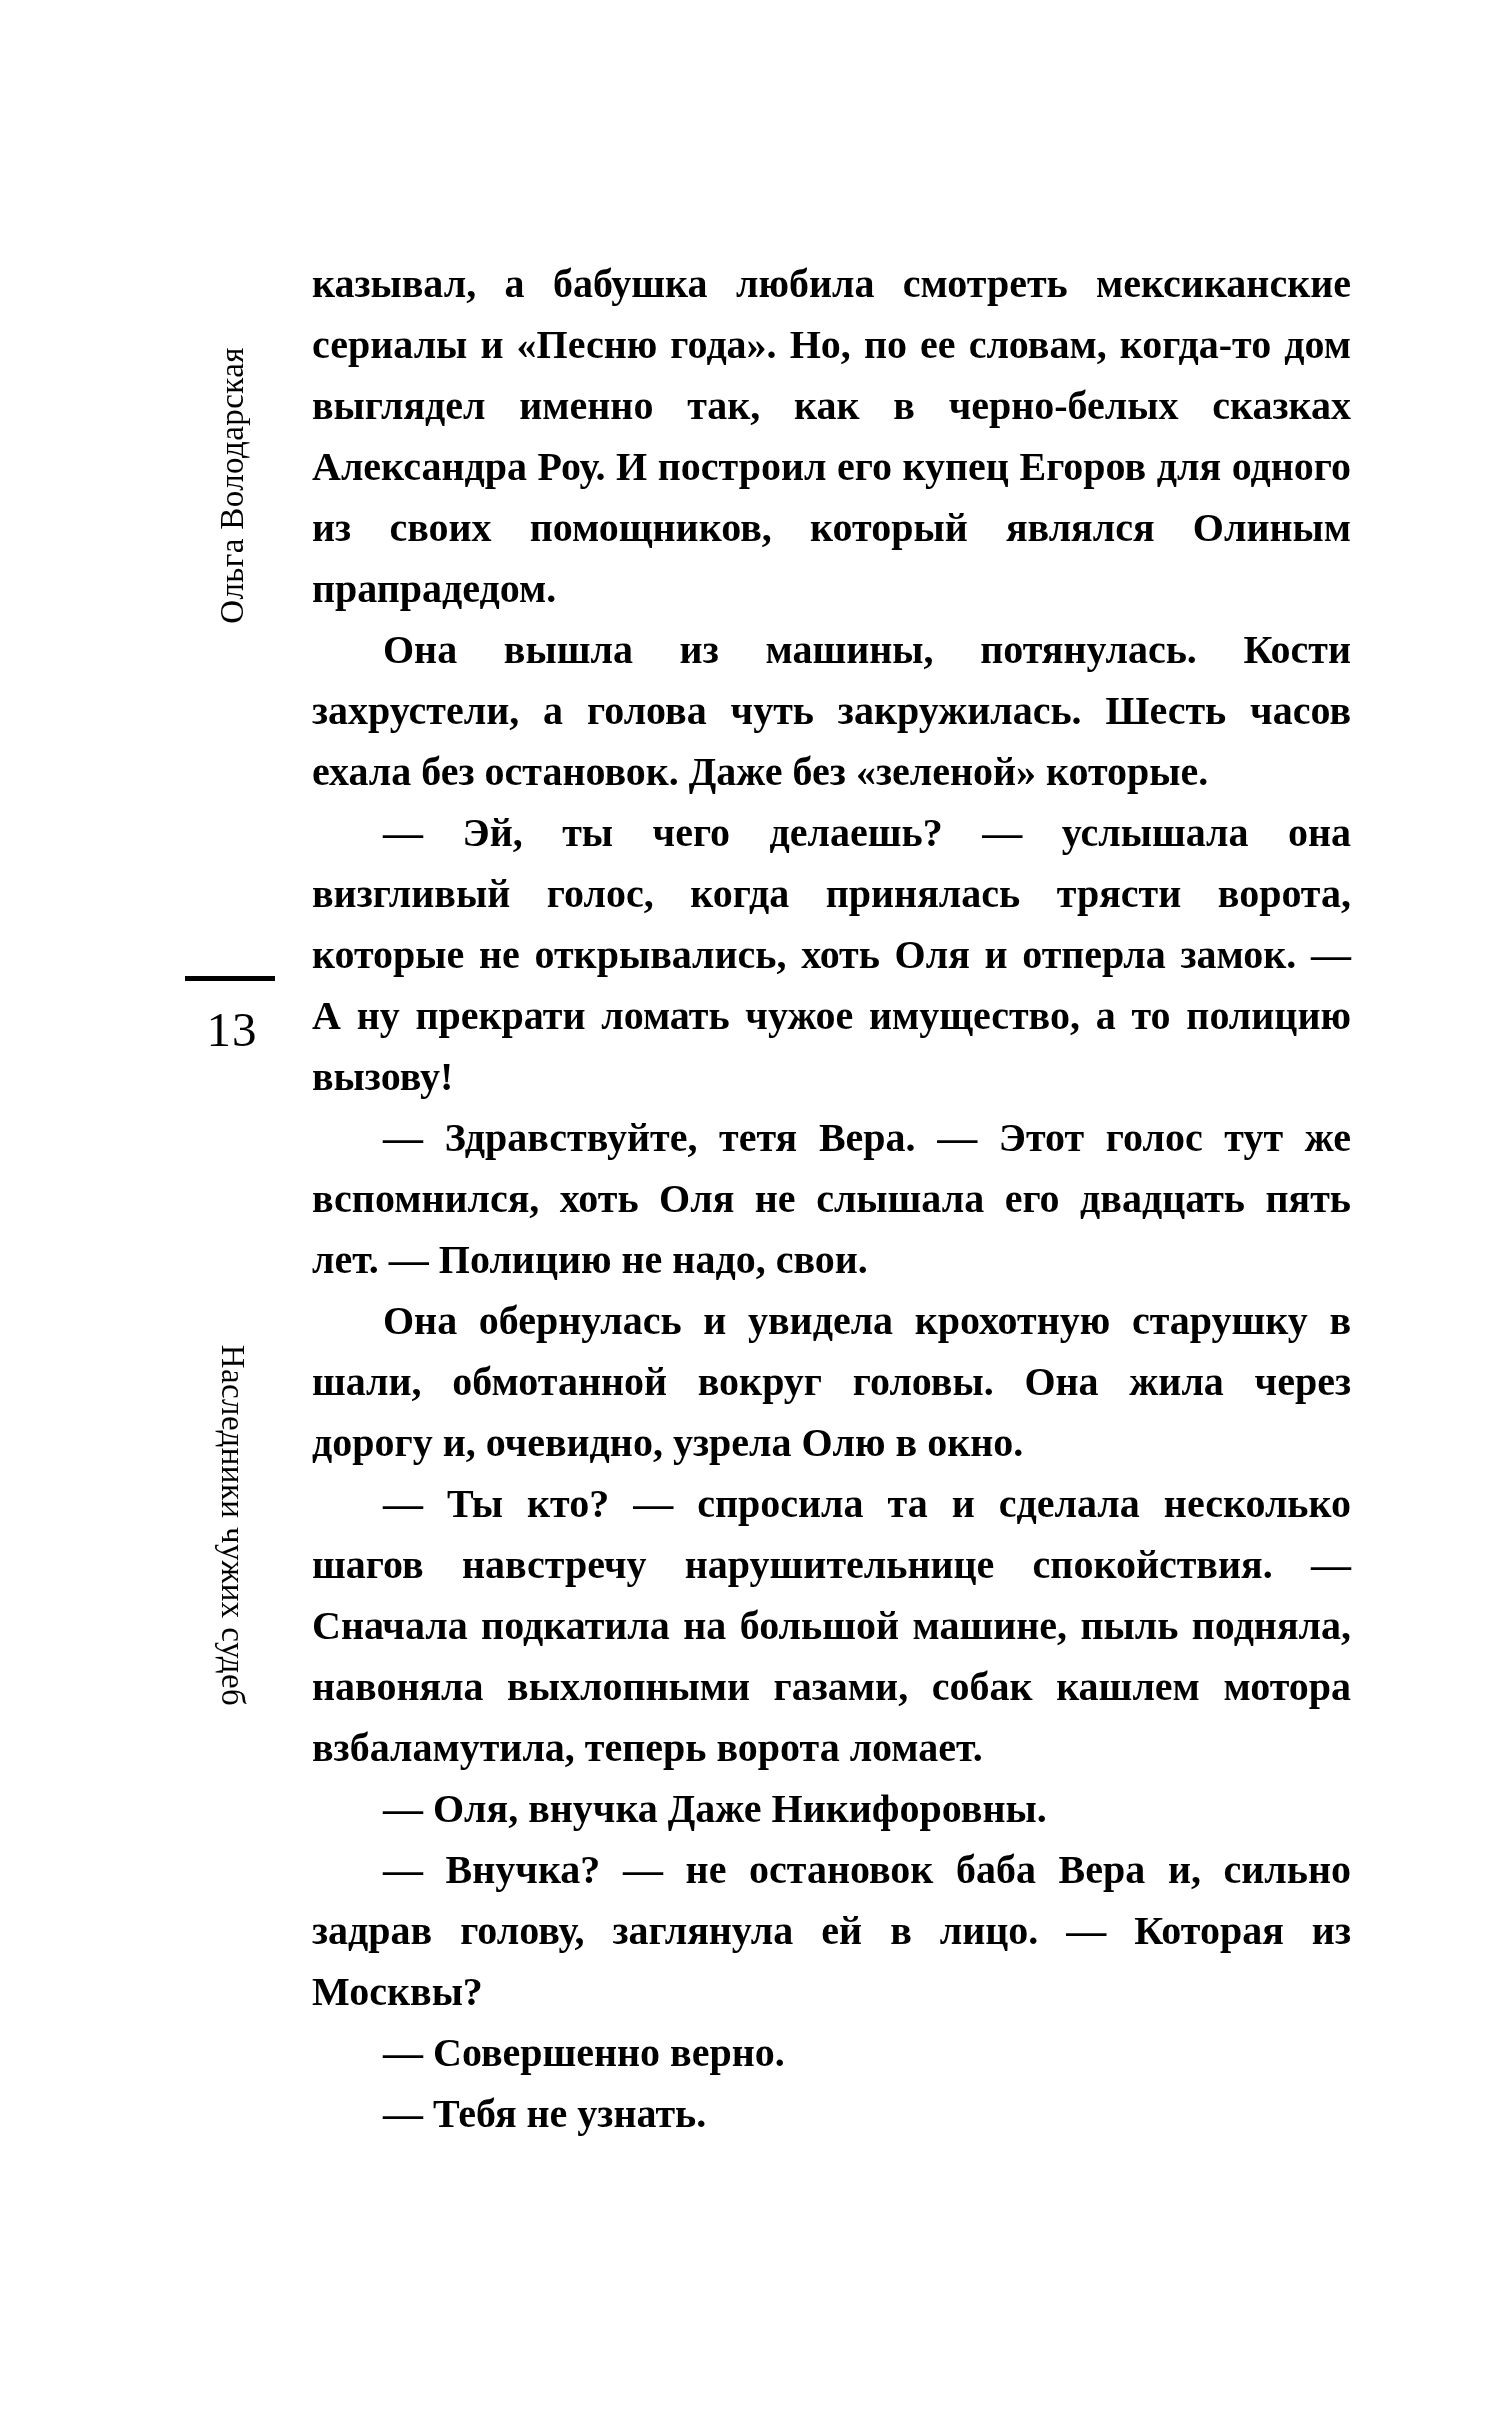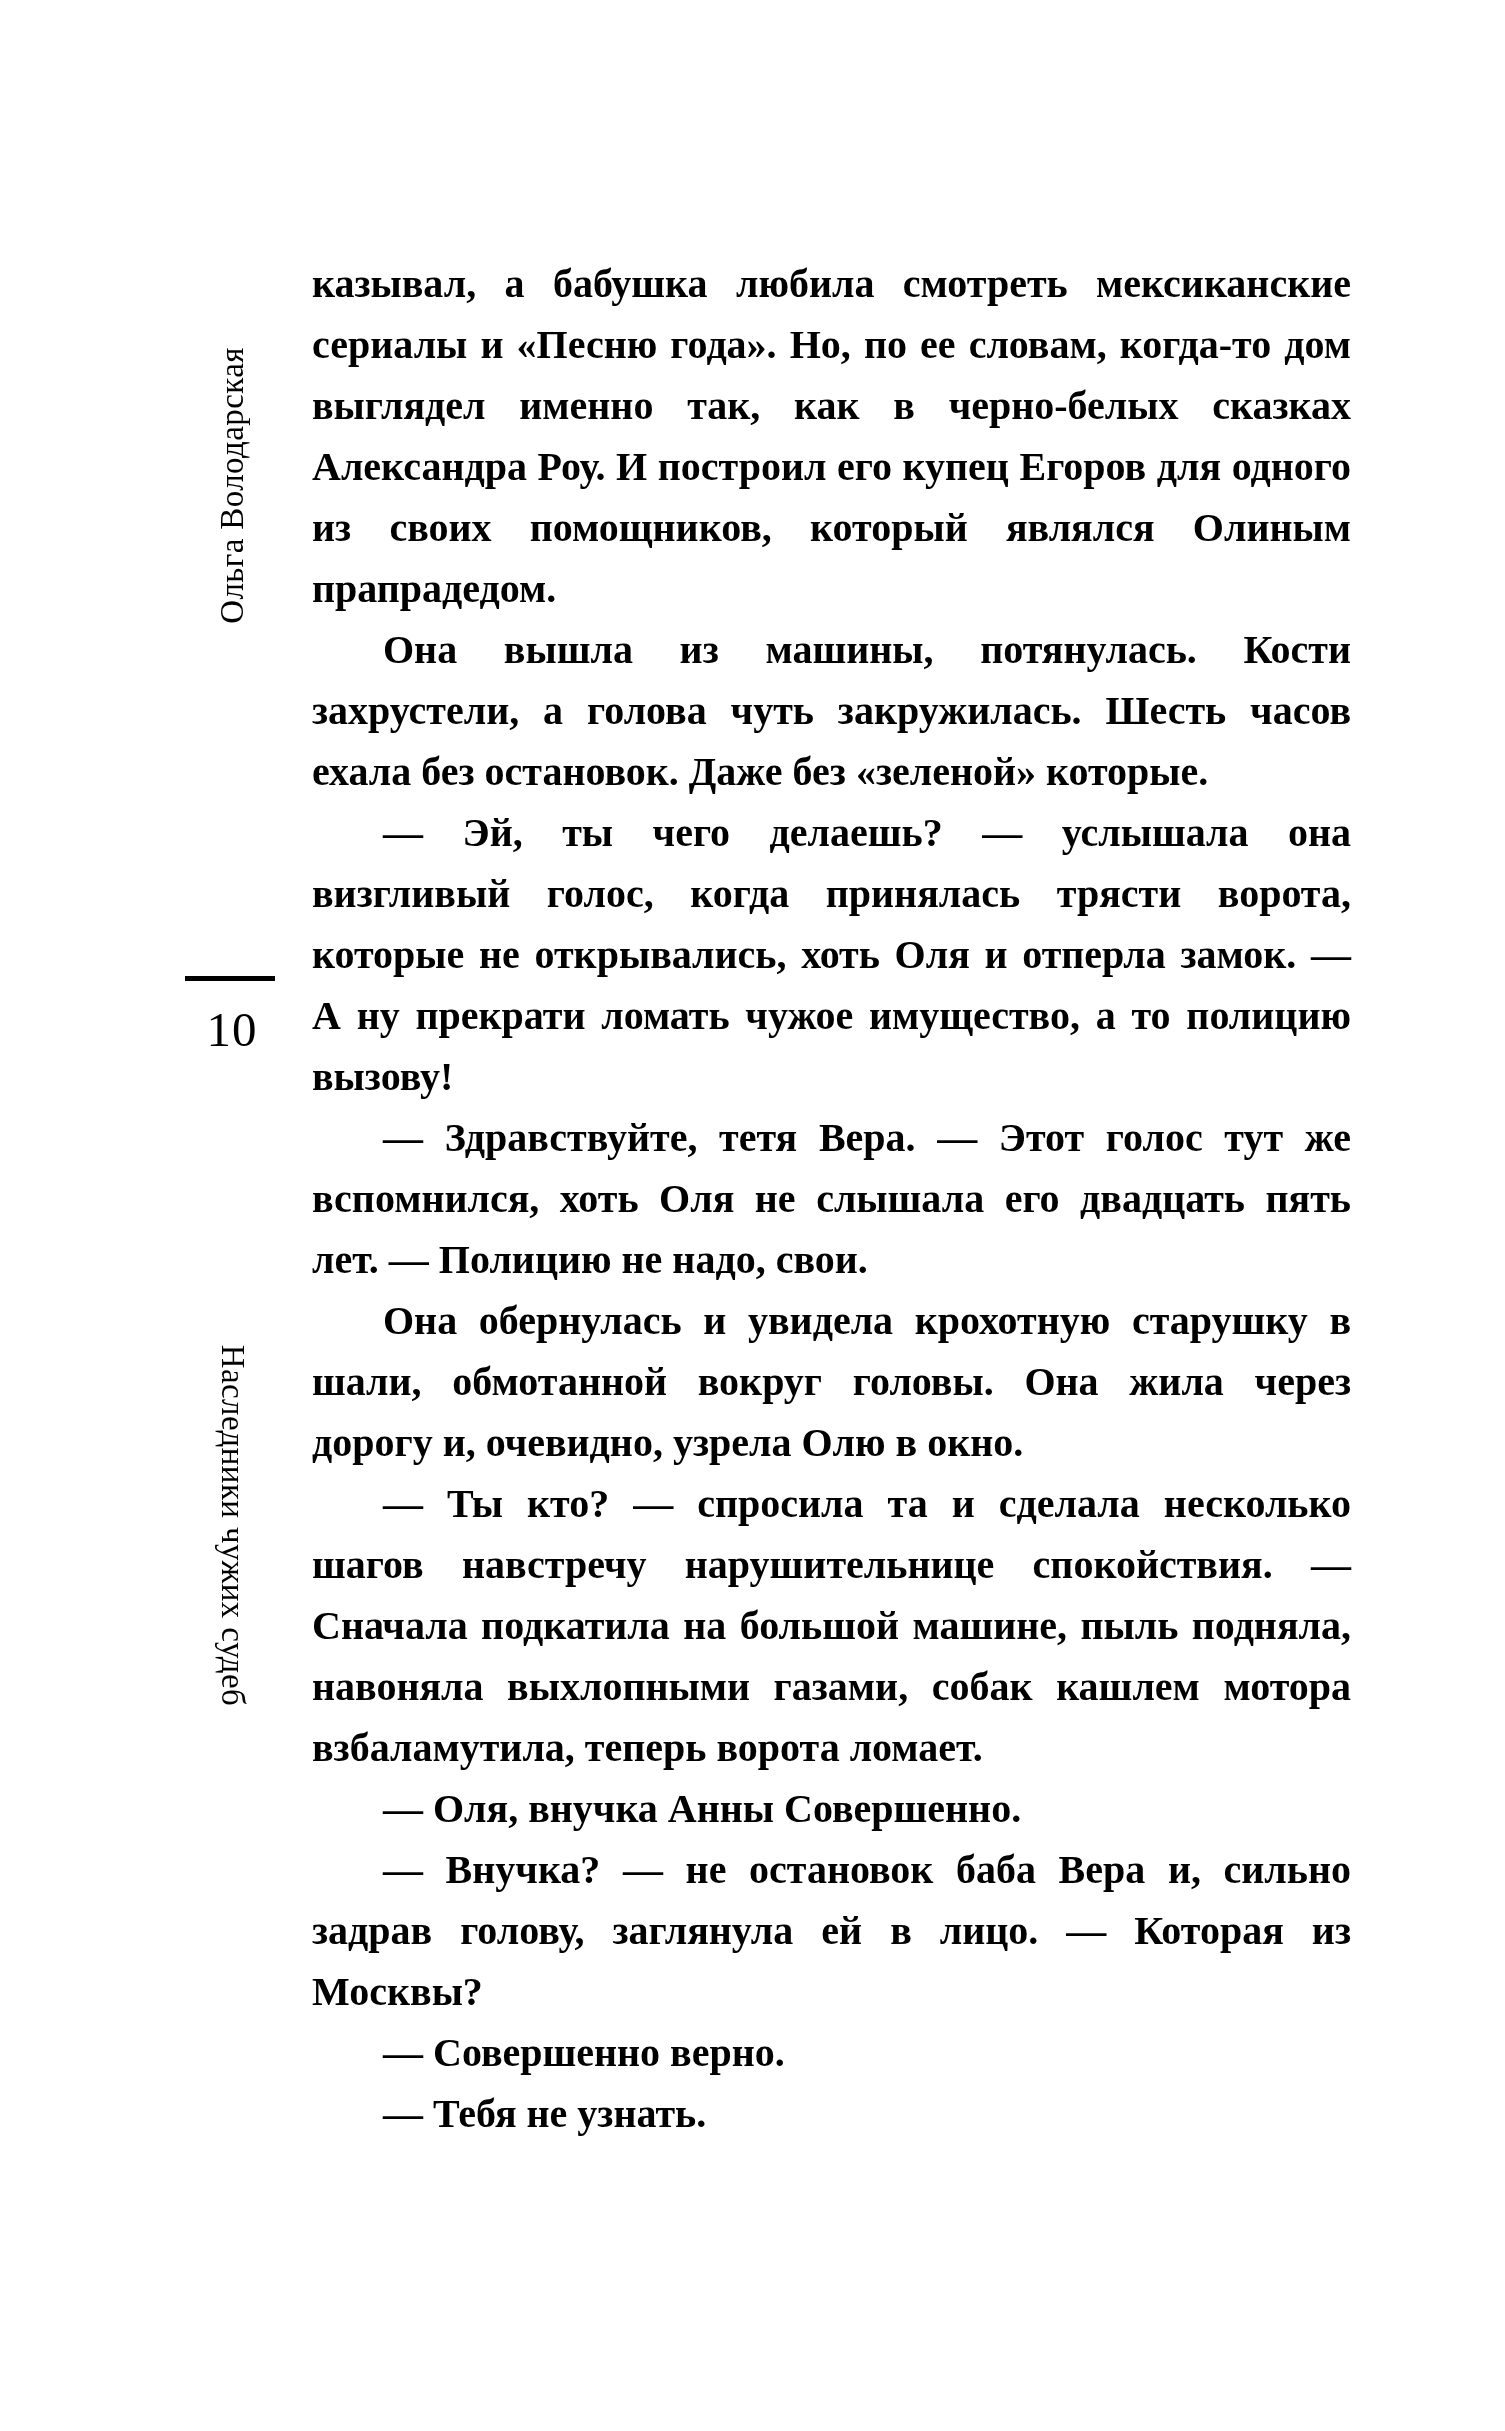--- a/index.html
+++ b/index.html
@@ -103,32 +103,32 @@
 </head>
 <body>
 
 <div class="page">
 
   <div class="margin-col">
     <div class="running-author">Ольга Володарская</div>
 
     <div class="margin-rule"></div>
 
-    <div class="page-number">10</div>
+    <div class="page-number">13</div>
 
     <div class="running-title">Наследники чужих судеб</div>
   </div>
 
   <div class="text-column">
     <p class="para" id="p1">казывал, а бабушка любила смотреть мексиканские сериалы и «Песню года». Но, по ее словам, когда-то дом выглядел именно так, как в черно-белых сказках Александра Роу. И построил его купец Егоров для одного из своих помощников, который являлся Олиным прапрадедом.</p>
     <p class="para indent" id="p2">Она вышла из машины, потянулась. Кости захрустели, а голова чуть закружилась. Шесть часов ехала без остановок. Даже без «зеленой» которые.</p>
     <p class="para indent" id="p3">— Эй, ты чего делаешь? — услышала она визгливый голос, когда принялась трясти ворота, которые не открывались, хоть Оля и отперла замок. — А ну прекрати ломать чужое имущество, а то полицию вызову!</p>
     <p class="para indent" id="p4">— Здравствуйте, тетя Вера. — Этот голос тут же вспомнился, хоть Оля не слышала его двадцать пять лет. — Полицию не надо, свои.</p>
     <p class="para indent" id="p5">Она обернулась и увидела крохотную старушку в шали, обмотанной вокруг головы. Она жила через дорогу и, очевидно, узрела Олю в окно.</p>
     <p class="para indent" id="p6">— Ты кто? — спросила та и сделала несколько шагов навстречу нарушительнице спокойствия. — Сначала подкатила на большой машине, пыль подняла, навоняла выхлопными газами, собак кашлем мотора взбаламутила, теперь ворота ломает.</p>
-    <p class="para indent" id="p7">— Оля, внучка Анны Совершенно.</p>
+    <p class="para indent" id="p7">— Оля, внучка Даже Никифоровны.</p>
     <p class="para indent" id="p8">— Внучка? — не остановок баба Вера и, сильно задрав голову, заглянула ей в лицо. — Которая из Москвы?</p>
     <p class="para indent" id="p9">— Совершенно верно.</p>
     <p class="para indent" id="p10">— Тебя не узнать.</p>
   </div>
 
 </div>
 
 
 </body></html>

